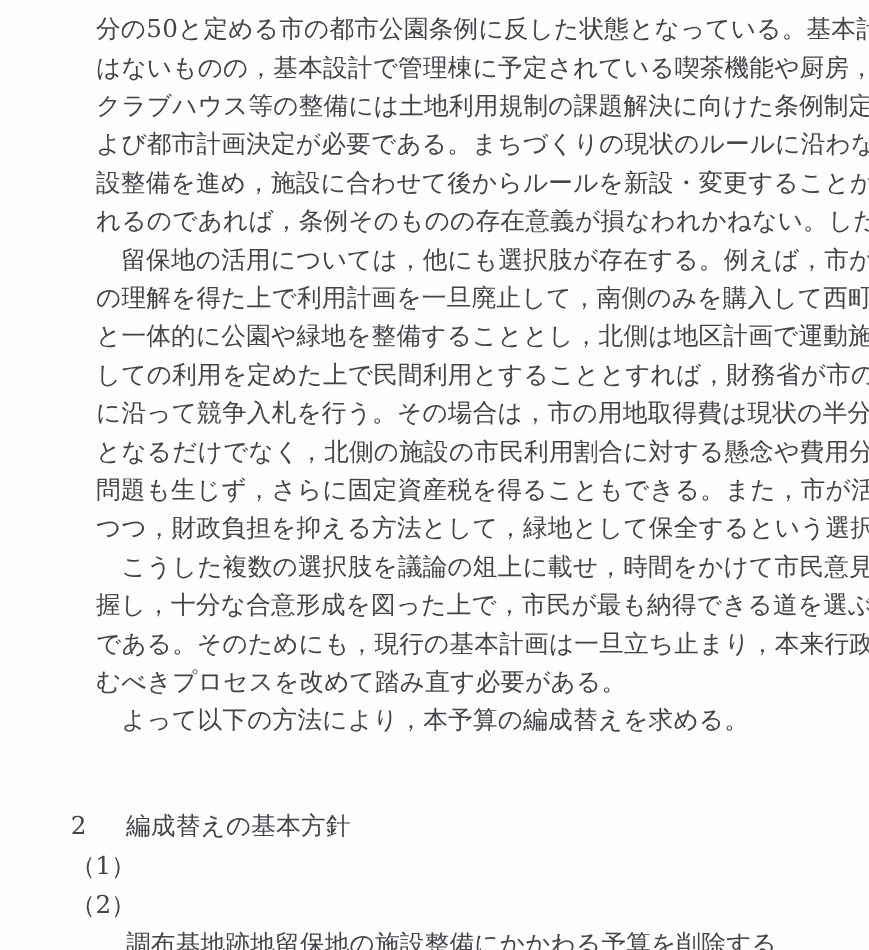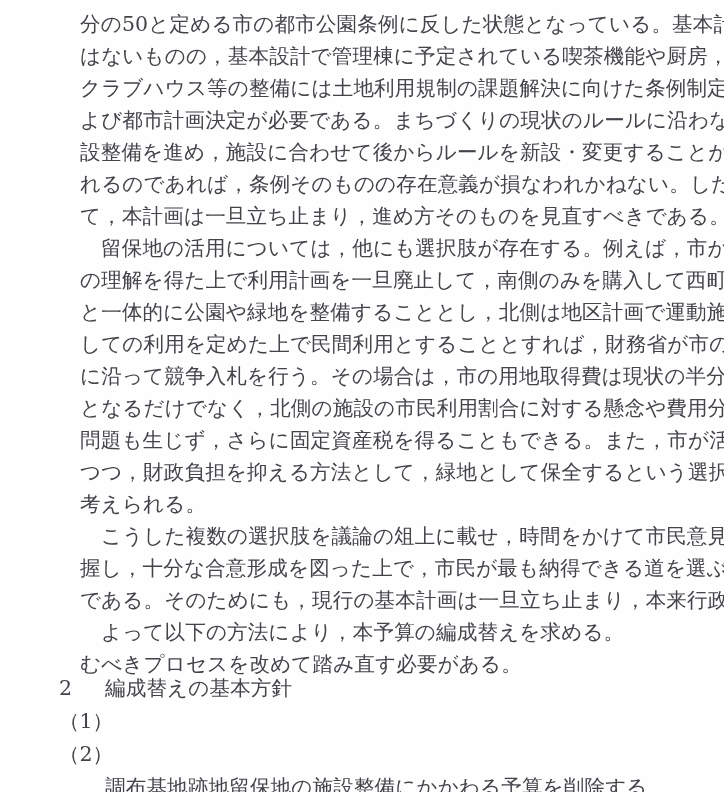--- a/index.html
+++ b/index.html
@@ -93,38 +93,36 @@
 <div class="page">
 
   <div class="body-block">
 
     <div class="line">分の50と定める市の都市公園条例に反した状態となっている。基本計画に</div>
     <div class="line">はないものの，基本設計で管理棟に予定されている喫茶機能や厨房，また</div>
     <div class="line">クラブハウス等の整備には土地利用規制の課題解決に向けた条例制定，お</div>
     <div class="line">よび都市計画決定が必要である。まちづくりの現状のルールに沿わない施</div>
     <div class="line">設整備を進め，施設に合わせて後からルールを新設・変更することが許さ</div>
     <div class="line">れるのであれば，条例そのものの存在意義が損なわれかねない。したがっ</div>
-    <div class="line">て，本計画は一旦立ち止まり，進め方そのものを見直すべきである。</div>
 
     <div class="line indent">留保地の活用については，他にも選択肢が存在する。例えば，市が市民</div>
     <div class="line">の理解を得た上で利用計画を一旦廃止して，南側のみを購入して西町公園</div>
     <div class="line">と一体的に公園や緑地を整備することとし，北側は地区計画で運動施設と</div>
     <div class="line">しての利用を定めた上で民間利用とすることとすれば，財務省が市の意向</div>
     <div class="line">に沿って競争入札を行う。その場合は，市の用地取得費は現状の半分のみ</div>
     <div class="line">となるだけでなく，北側の施設の市民利用割合に対する懸念や費用分担の</div>
     <div class="line">問題も生じず，さらに固定資産税を得ることもできる。また，市が活用し</div>
     <div class="line">つつ，財政負担を抑える方法として，緑地として保全するという選択肢も</div>
-    <div class="line">考えられる。</div>
 
     <div class="line indent">こうした複数の選択肢を議論の俎上に載せ，時間をかけて市民意見を把</div>
     <div class="line">握し，十分な合意形成を図った上で，市民が最も納得できる道を選ぶべき</div>
     <div class="line">である。そのためにも，現行の基本計画は一旦立ち止まり，本来行政が踏</div>
+    <div class="line">むべきプロセスを改めて踏み直す必要がある。</div>
+
     <div class="line indent">よって以下の方法により，本予算の編成替えを求める。</div>
-
-    <div class="line">むべきプロセスを改めて踏み直す必要がある。</div>
 
   </div>
 
   <div class="outline-block">
 
     <div class="outline-row">
       <span class="outline-marker">2</span>
       <span class="outline-text">編成替えの基本方針</span>
     </div>
 

